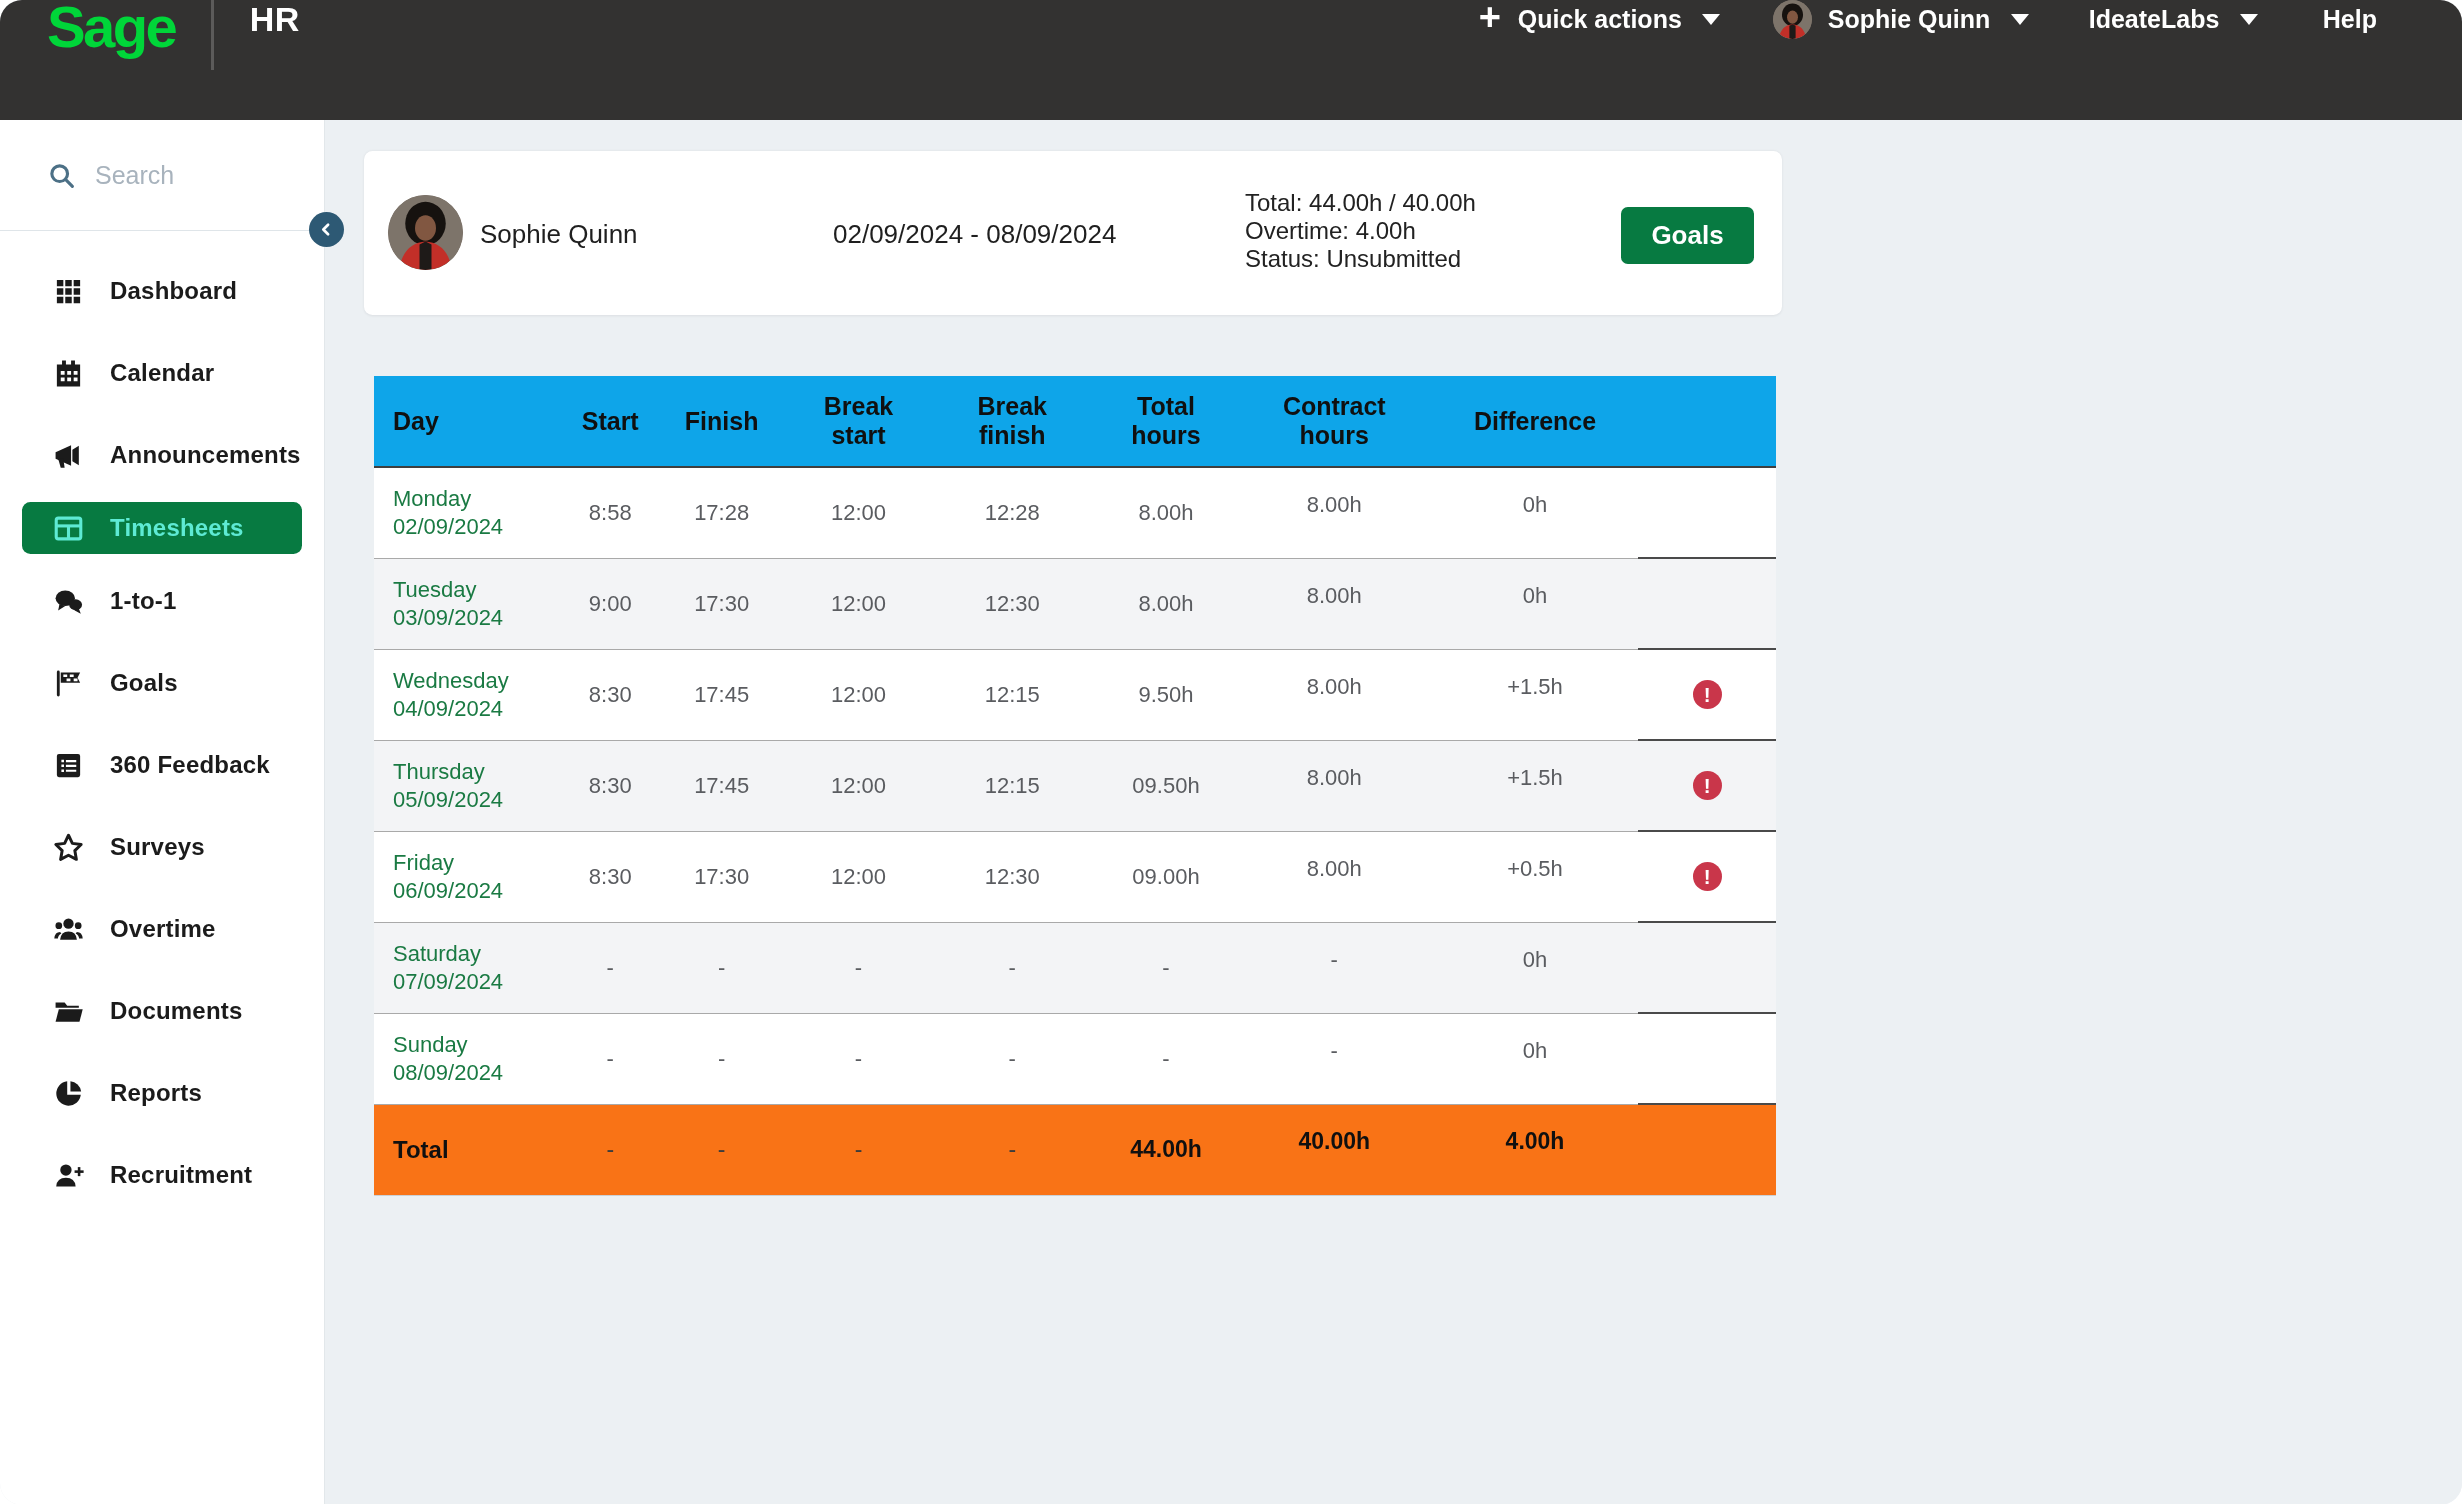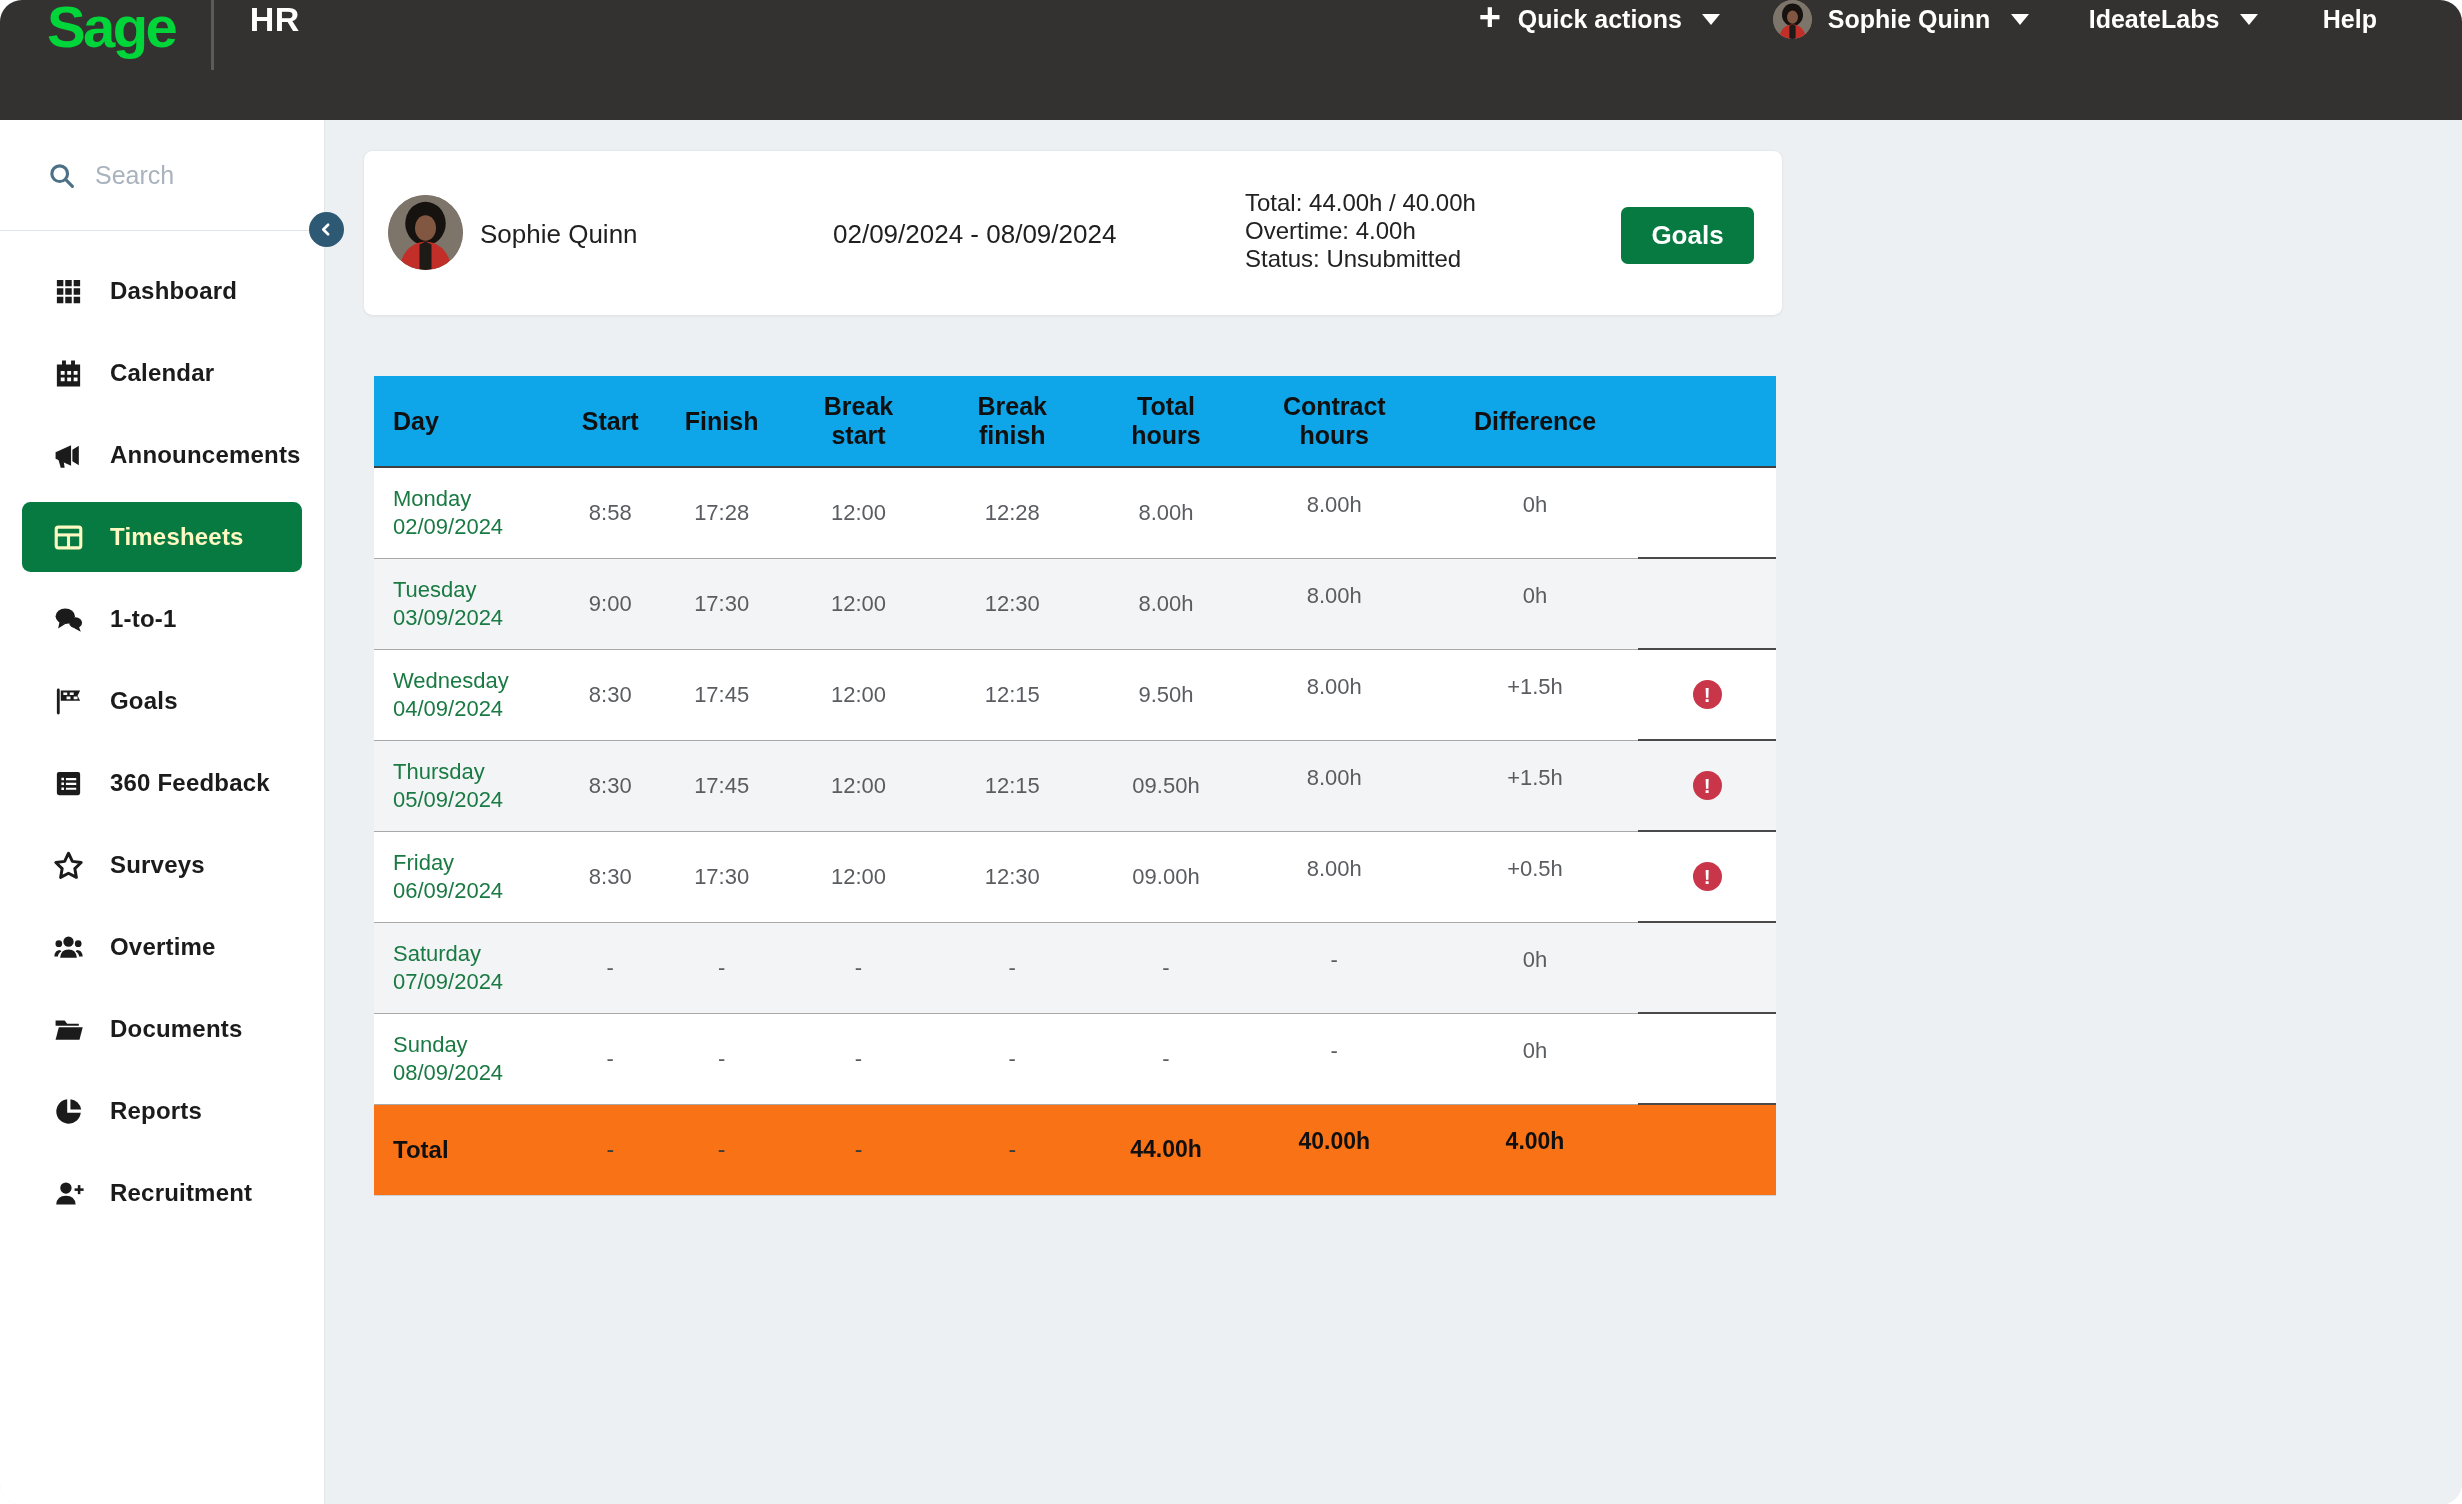--- a/index.html
+++ b/index.html
@@ -62,21 +62,21 @@
   }
   .nav{padding-top:19px;}
   .nav-item{
     height:82px;display:flex;align-items:center;padding-left:53px;cursor:pointer;
     color:#1B1B1B;
   }
   .nav-item .icon{width:31px;height:31px;flex:none;display:flex;align-items:center;justify-content:center;}
   .nav-item .icon svg{width:31px;height:31px;}
   .nav-label{margin-left:26px;font-size:24px;font-weight:700;letter-spacing:0.2px;}
   .nav-item.active{
-    background:var(--accent-green);color:#fef9c3;height:70px;margin:6px 22px;
+    background:var(--accent-green);color:#5eead4;height:52px;margin:6px 22px;
     padding-left:31px;border-radius:8.5px;
   }
 
   
   .main{position:absolute;top:120px;left:325px;width:2137px;height:1385px;background:var(--main-bg);}
 
   .summary-card{
     position:absolute;left:39px;top:31px;width:1418px;height:164px;background:#ffffff;
     border-radius:8.5px;box-shadow:0 0.9px 2.6px rgba(20,30,40,.08);
   }

